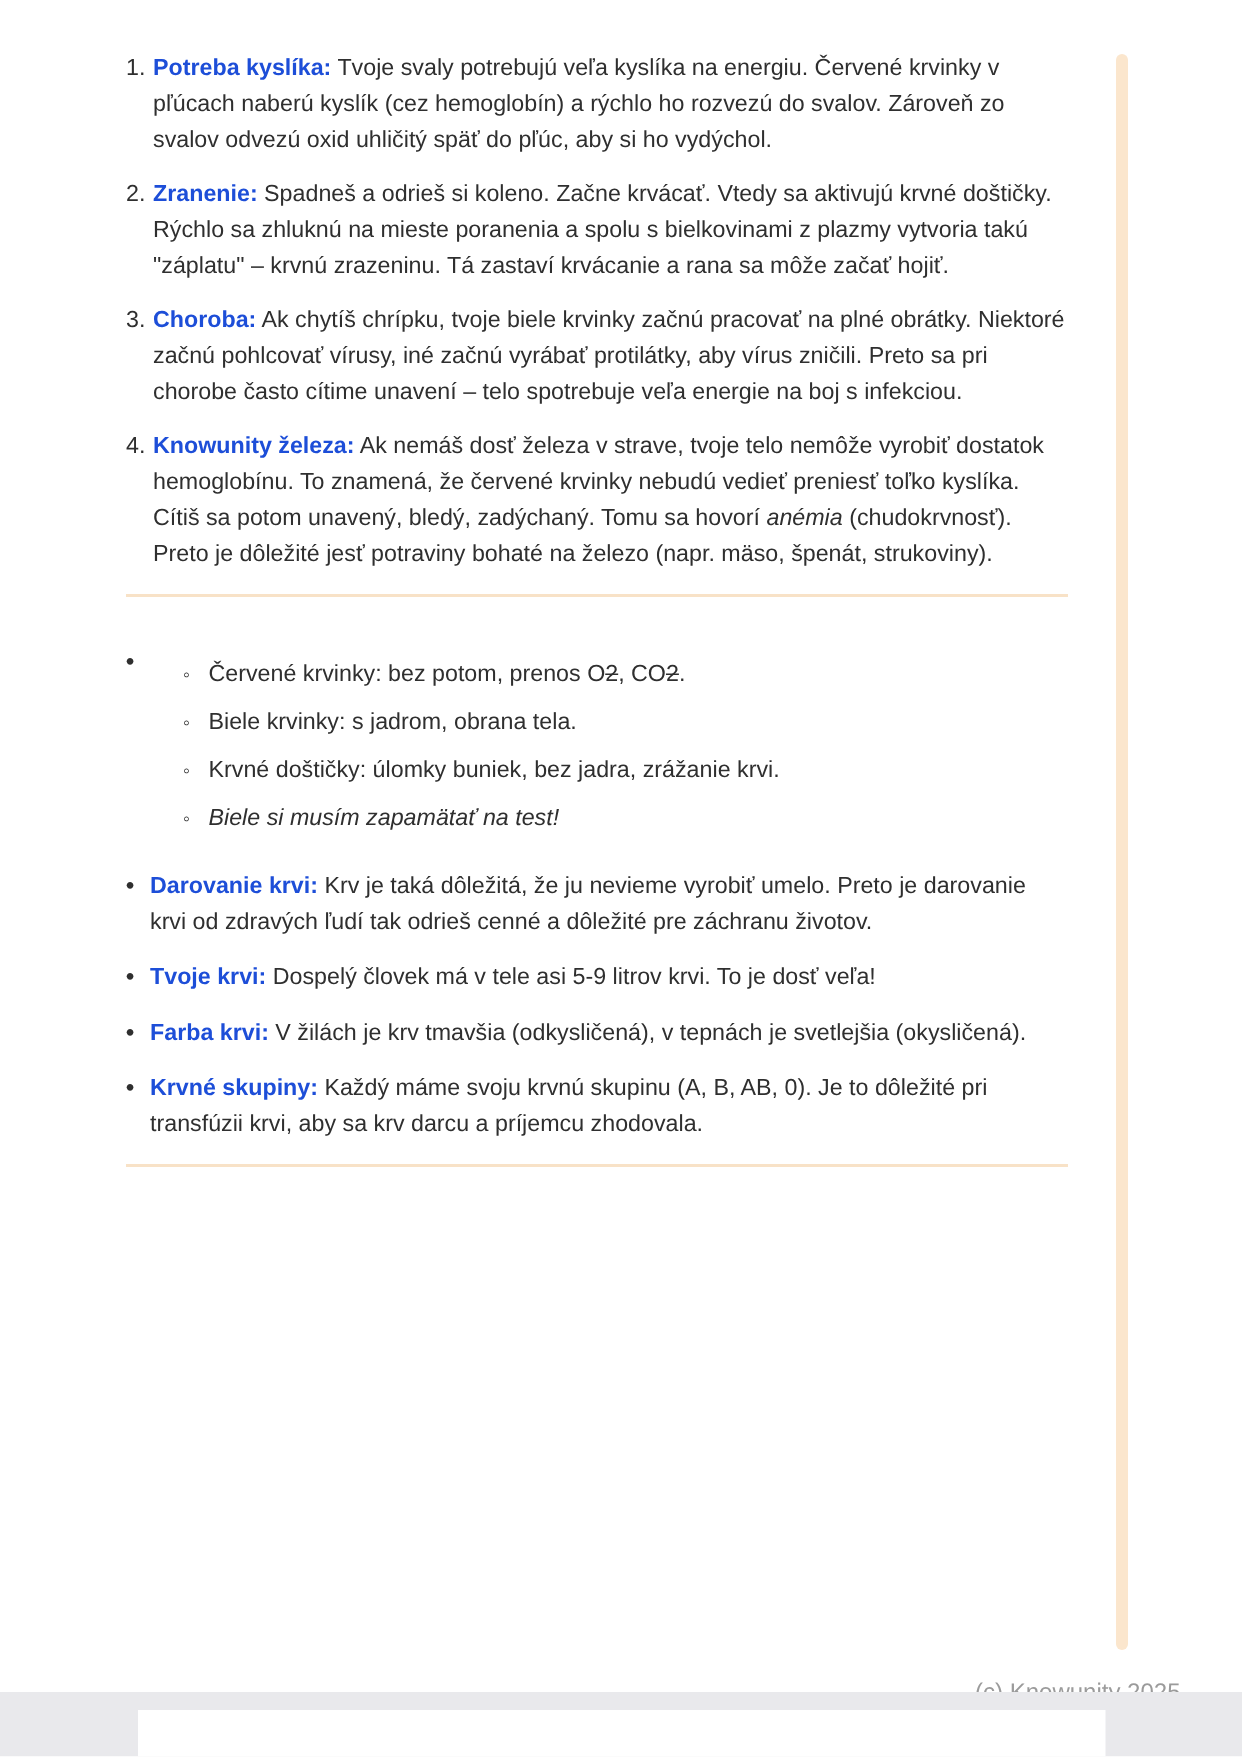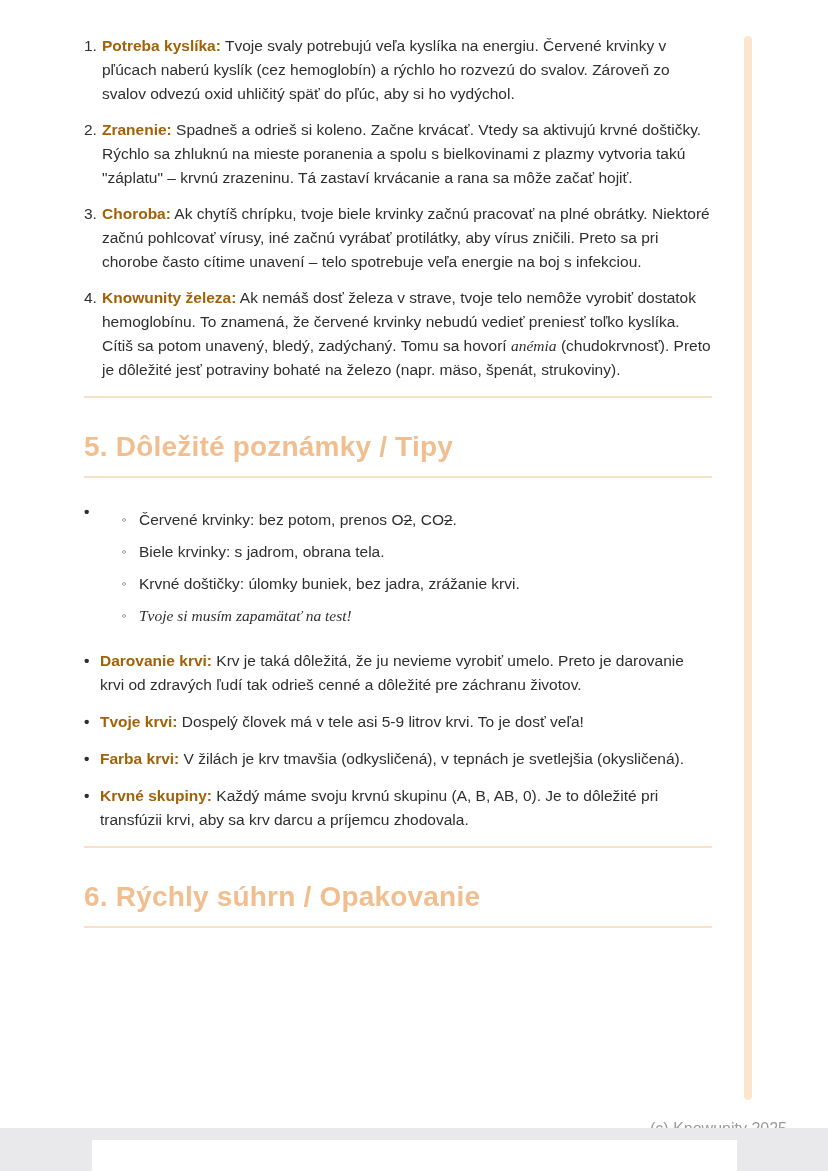--- a/index.html
+++ b/index.html
@@ -8,42 +8,42 @@
     width:828px; height:1171px;
     position:relative; overflow:hidden;
     font-family:"Liberation Sans","DejaVu Sans",sans-serif;
     color:#2f2f2f;
   }
   .content { padding:34px 116px 0 84px; font-size:15.5px; line-height:24px; }
 
   .nitem { display:flex; margin-bottom:12px; }
   .nmarker { flex:0 0 18px; }
   .itext { flex:1; }
-  .itext b, .btext b { color:#a16207; }
+  .itext b, .btext b { color:#1d4ed8; }
 
   .bitem { display:flex; margin-bottom:13px; }
   .bmarker { flex:0 0 16px; font-weight:bold; }
   .bcontent { flex:1; }
 
   .sitem { display:flex; margin:8px 0 8px 22px; }
   .smarker { flex:0 0 17px; font-size:13px; }
   .stext { flex:1; }
 
   hr.divider { border:none; border-top:2px solid #F8E2C7; margin:14px 0 32px; }
 
   h2.section-heading {
     font-size:28px; line-height:34px; font-weight:bold;
     color:#F1BE8F; letter-spacing:0.2px;
     padding-bottom:12px; border-bottom:2px solid #F8E2C7;
     margin-bottom:22px;
   }
   .section-block { margin-top:2px; }
 
   s { text-decoration:line-through; }
-  i { font-style:italic;font-family:Liberation Serif, serif; }
+  i { font-style:italic; }
 
   .accent-bar {
     position:absolute; top:36px; right:76px;
     width:8px; height:1064px;
     background:#FBE6CD; border-radius:4px;
   }
   .footer-credit {
     position:absolute; right:41px; top:1120px;
     font-size:16px; color:#9b9b9b;
   }
@@ -76,21 +76,20 @@
     </div>
     <div class="nitem">
       <span class="nmarker">4.</span>
       <p class="itext"><b>Knowunity železa:</b><span> Ak nemáš dosť železa v strave, tvoje telo nemôže vyrobiť dostatok hemoglobínu. To znamená, že červené krvinky nebudú vedieť preniesť toľko kyslíka. Cítiš sa potom unavený, bledý, zadýchaný. Tomu sa hovorí </span><i>anémia</i><span> (chudokrvnosť). Preto je dôležité jesť potraviny bohaté na železo (napr. mäso, špenát, strukoviny).</span></p>
     </div>
   </div>
 
   <hr class="divider">
 
   <div class="section-block">
-    <h2 class="section-heading">5. Dôležité poznámky / Tipy</h2>
 
     <div>
 
       <div class="bitem">
         <span class="bmarker">•</span>
         <div class="bcontent">
           <div>
             <div class="sitem">
               <span class="smarker">◦</span>
               <p class="stext"><span>Červené krvinky: bez potom, prenos O</span><s>2</s><span>, CO</span><s>2</s><span>.</span></p>
@@ -98,21 +97,21 @@
             <div class="sitem">
               <span class="smarker">◦</span>
               <p class="stext">Biele krvinky: s jadrom, obrana tela.</p>
             </div>
             <div class="sitem">
               <span class="smarker">◦</span>
               <p class="stext">Krvné doštičky: úlomky buniek, bez jadra, zrážanie krvi.</p>
             </div>
             <div class="sitem">
               <span class="smarker">◦</span>
-              <p class="stext"><i>Tvoje si musím zapamätať na test!</i></p>
+              <p class="stext"><i>Biele si musím zapamätať na test!</i></p>
             </div>
           </div>
         </div>
       </div>
 
       <div class="bitem">
         <span class="bmarker">•</span>
         <p class="btext itext"><b>Darovanie krvi:</b><span> Krv je taká dôležitá, že ju nevieme vyrobiť umelo. Preto je darovanie krvi od zdravých ľudí tak odrieš cenné a dôležité pre záchranu životov.</span></p>
       </div>
 
@@ -129,23 +128,20 @@
       <div class="bitem">
         <span class="bmarker">•</span>
         <p class="btext itext"><b>Krvné skupiny:</b><span> Každý máme svoju krvnú skupinu (A, B, AB, 0). Je to dôležité pri transfúzii krvi, aby sa krv darcu a príjemcu zhodovala.</span></p>
       </div>
 
     </div>
   </div>
 
   <hr class="divider">
 
-  <div class="section-block">
-    <h2 class="section-heading">6. Rýchly súhrn / Opakovanie</h2>
-  </div>
 
 </div>
 
 <div class="accent-bar"></div>
 <div class="footer-credit">(c) Knowunity 2025</div>
 
 <div class="page-gap">
   <div class="next-page"></div>
 </div>
 

